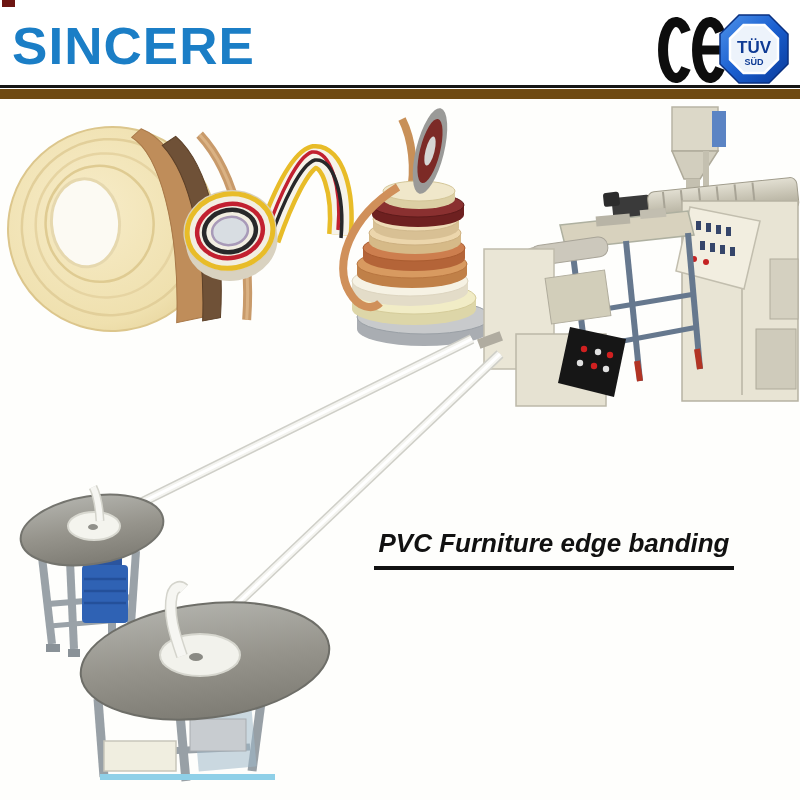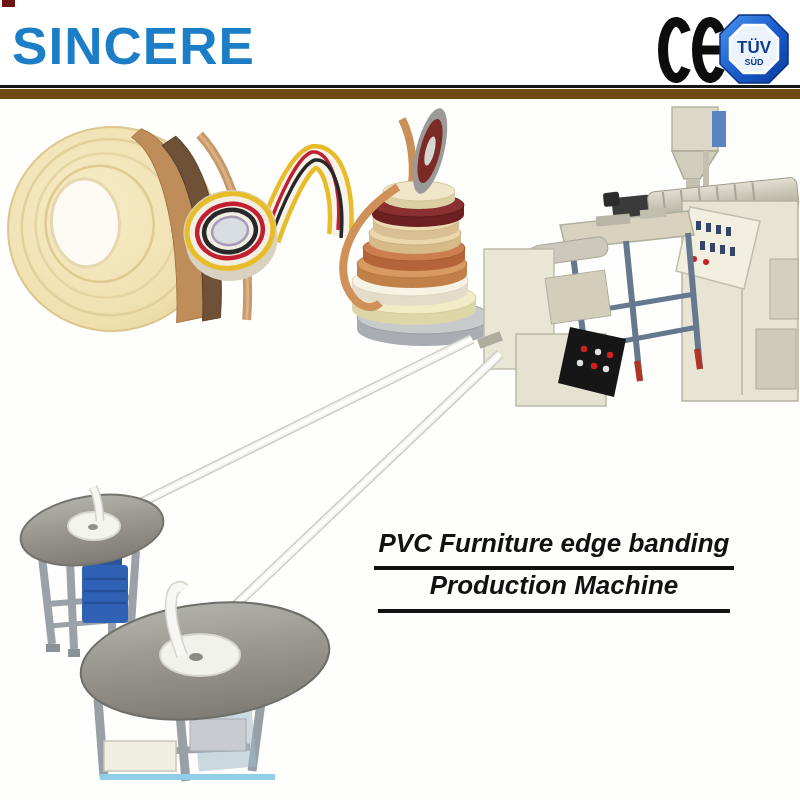--- a/index.html
+++ b/index.html
@@ -26,21 +26,21 @@
   
   .scene{position:absolute;left:0;top:99px;width:800px;height:701px;}
   
   .caption{
     position:absolute;left:348px;top:528px;width:412px;
     display:flex;flex-direction:column;align-items:center;
     font-style:italic;font-weight:bold;color:#111111;
   }
   .caption .l1{
     font-size:26px;letter-spacing:0px;
-    padding:0 4px 7px 4px;border-bottom:4px solid #111111;
+    padding:0 4px 7px 4px;border-bottom:4px solid #111111;margin-bottom:9px;
     white-space:nowrap;
   }
   .caption .l2{
     font-size:26px;padding:0 52px 8px 52px;border-bottom:4px solid #111111;
     white-space:nowrap;
   }
 </style>
 </head>
 <body>
 
@@ -314,14 +314,13 @@
     <ellipse cx="205" cy="562" rx="125" ry="57" fill="url(#gDisc)" stroke="#6e6e68" stroke-width="2" transform="rotate(-7 205 562)"></ellipse>
     <ellipse cx="200" cy="556" rx="40" ry="21" fill="#f2f2ec" stroke="#d6d6ce" stroke-width="2"></ellipse>
     <ellipse cx="196" cy="558" rx="7" ry="4" fill="#8a8a84"></ellipse>
     <path d="M 182,557 C 174,534 168,514 172,496 C 174,488 180,486 184,490" fill="none" stroke="#d4d4cc" stroke-width="12"></path>
     <path d="M 182,557 C 174,534 168,514 172,496 C 174,488 180,486 184,490" fill="none" stroke="#f6f6f2" stroke-width="9"></path>
   </g>
 </svg>
 
 <div class="caption">
   <div class="l1">PVC Furniture edge banding</div>
-  <div class="l2">Production Machine</div>
 </div>
 
 </body></html>

